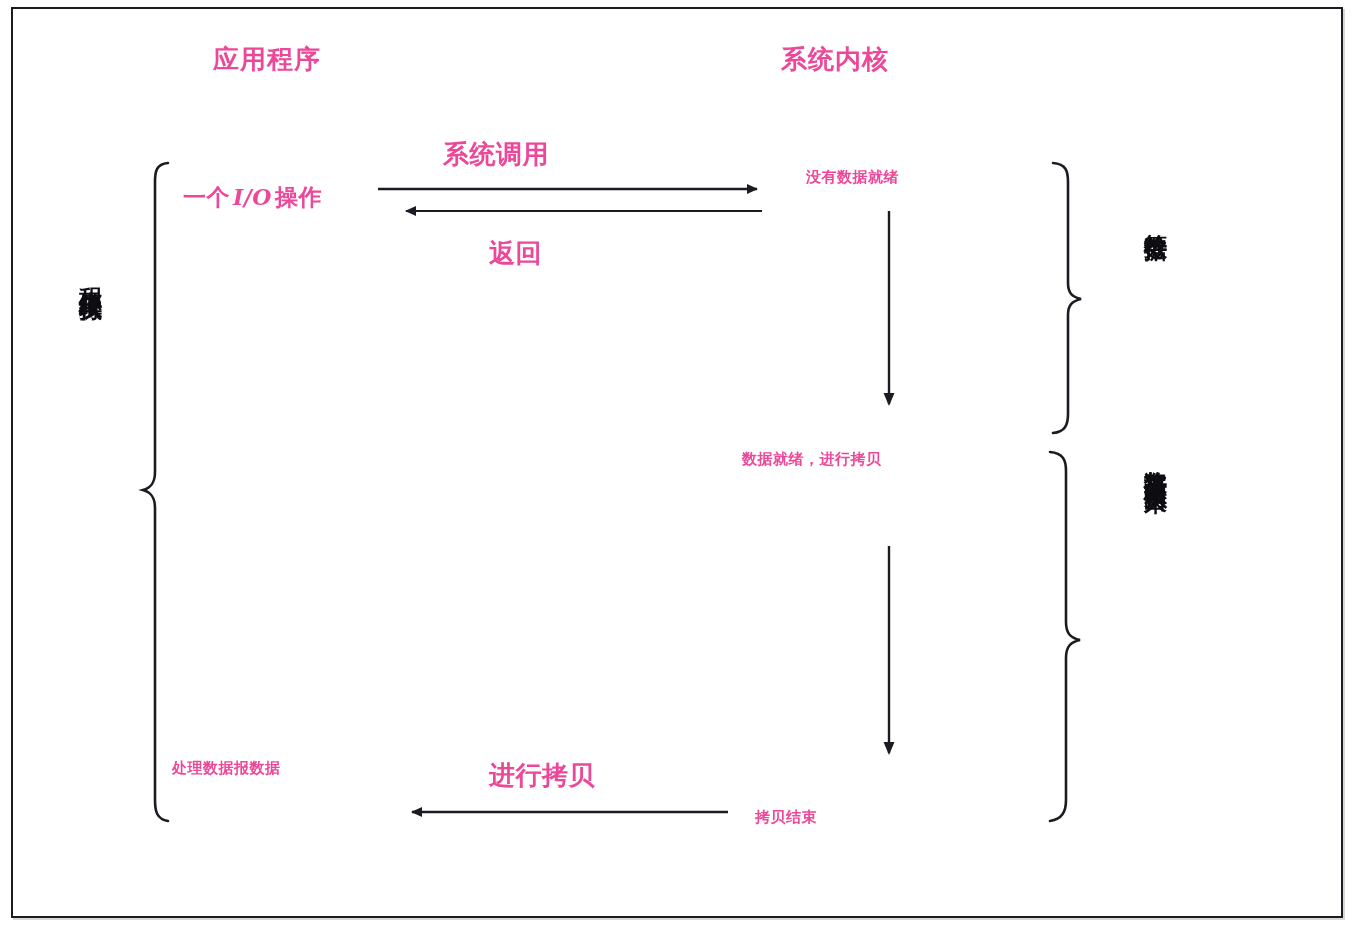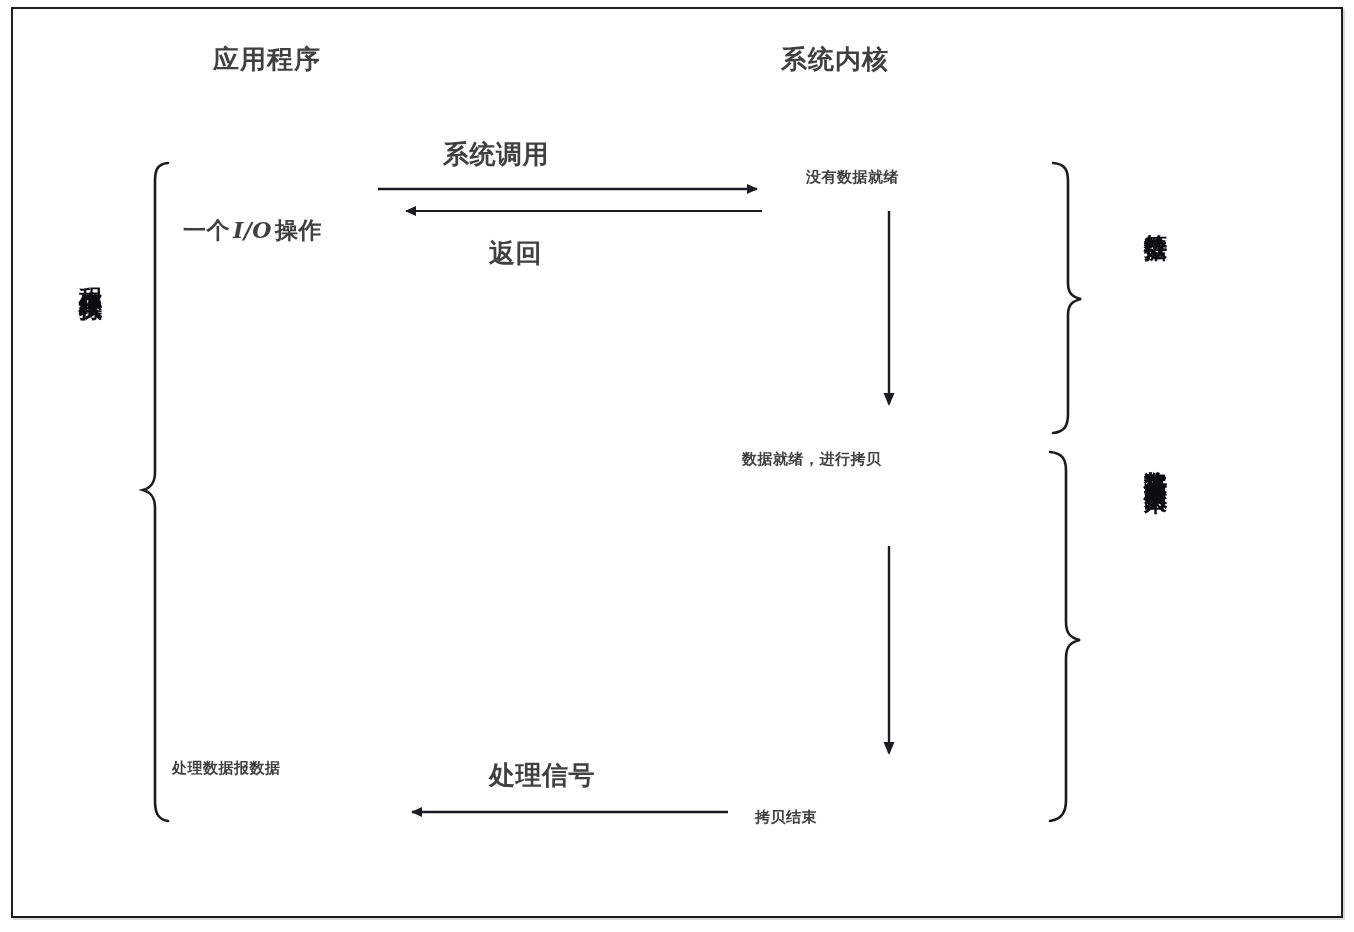--- a/index.html
+++ b/index.html
@@ -28,41 +28,40 @@
     height: 911px;
     border: 2px solid #1b1b22;
     box-sizing: border-box;
     box-shadow: 2px 2px 0 #d8d8d8;
   }
   .lbl {
     position: absolute;
     white-space: nowrap;
     line-height: 1;
     font-weight: 700;
-    color: #404040;
+    color: #ec4899;
   }
   .col-head {
     font-size: 26px;
     letter-spacing: 1px;
   }
   .node {
     font-size: 15px;
     font-weight: 600;
     letter-spacing: 0.5px;
   }
   .edge-label {
     font-size: 26px;
     font-weight: 600;
     letter-spacing: 0.5px;
   }
   .io-label {
     font-size: 23px;
     font-weight: 600;
     letter-spacing: 0.5px;
-    margin-top: 33px;
   }
   .io-label .mono {
     font-family: "DejaVu Serif", "Liberation Serif", serif;
     font-style: italic;
     font-weight: 600;
     font-size: 22px;
     padding: 0 3px;
   }
   .vtext {
     position: absolute;
@@ -104,21 +103,21 @@
   <div class="lbl node" style="left:806px; top:170px;">没有数据就绪</div>
 
   <div class="lbl node" style="left:742px; top:452px;">数据就绪，进行拷贝</div>
 
   <div class="lbl node" style="left:755px; top:810px;">拷贝结束</div>
 
   <div class="lbl edge-label" style="left:443px; top:141px;">系统调用</div>
 
   <div class="lbl edge-label" style="left:489px; top:240px;">返回</div>
 
-  <div class="lbl edge-label" style="left:489px; top:762px;">处理信号</div>
+  <div class="lbl edge-label" style="left:489px; top:762px;">进行拷贝</div>
 
   <div class="vtext" style="left:79px; top:270px;">程序继续执行</div>
 
   <div class="vtext" style="left:1144px; top:215px;">等待数据</div>
 
   <div class="vtext" style="left:1144px; top:452px;">将数据从内核中拷贝出来</div>
 
   <svg class="overlay" viewBox="0 0 1354 932">
     <defs>
       <marker id="arrowRight" markerWidth="11" markerHeight="11" refX="10" refY="5.5" orient="auto" markerUnits="userSpaceOnUse">

